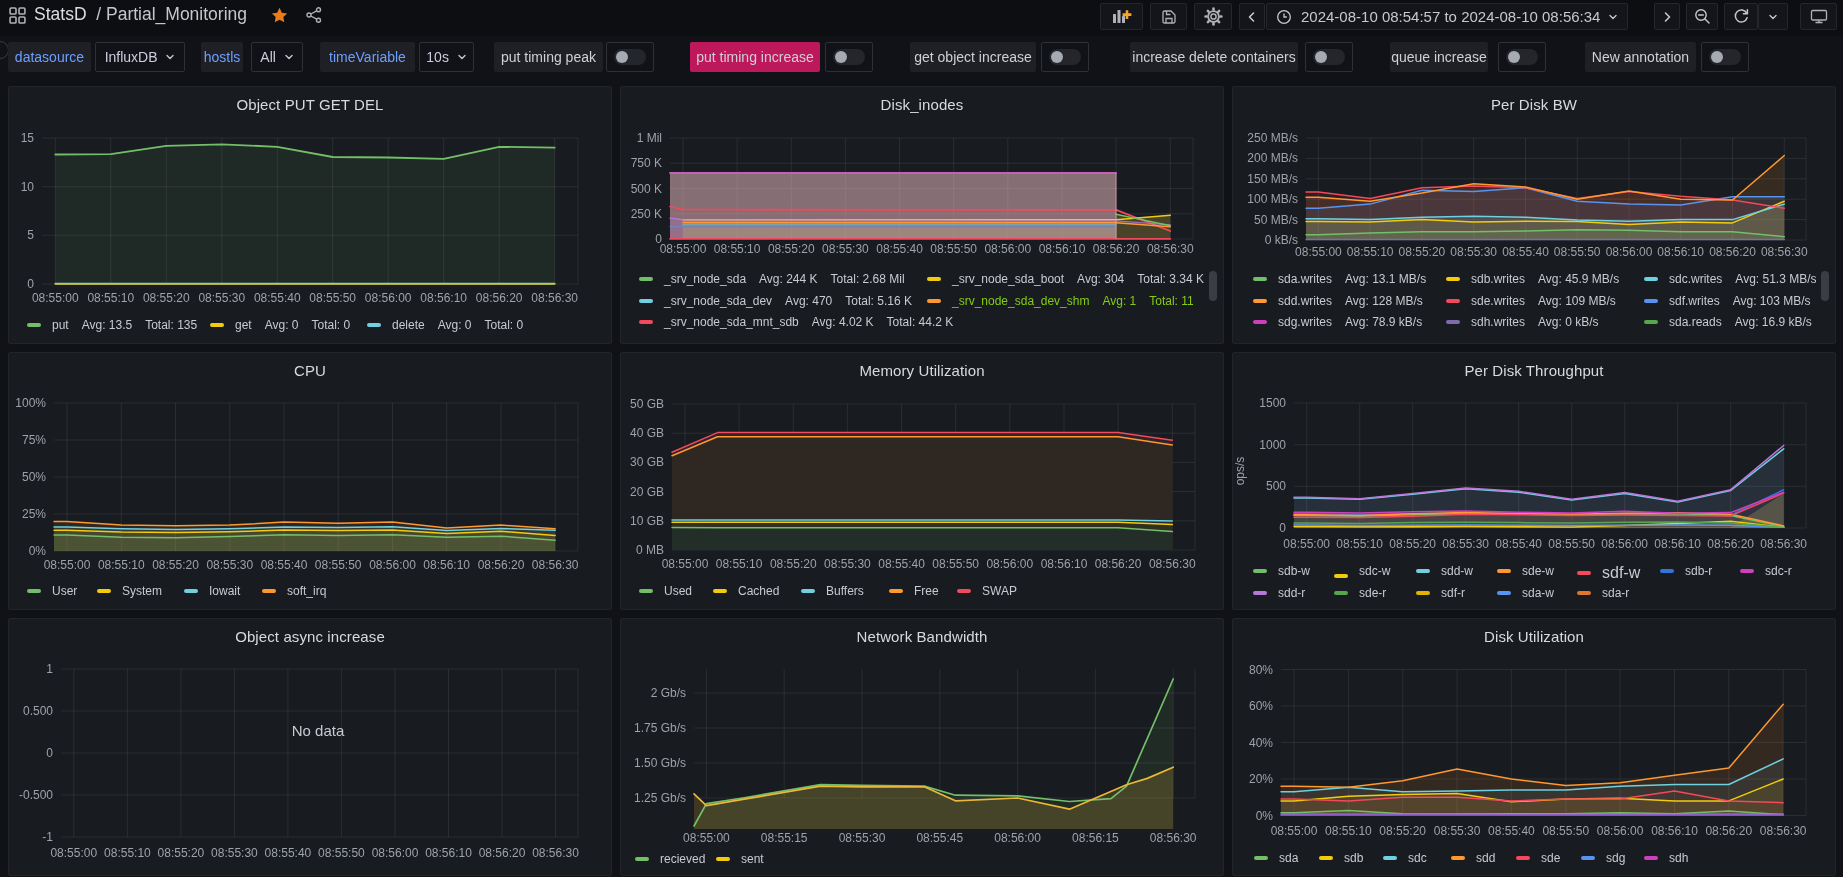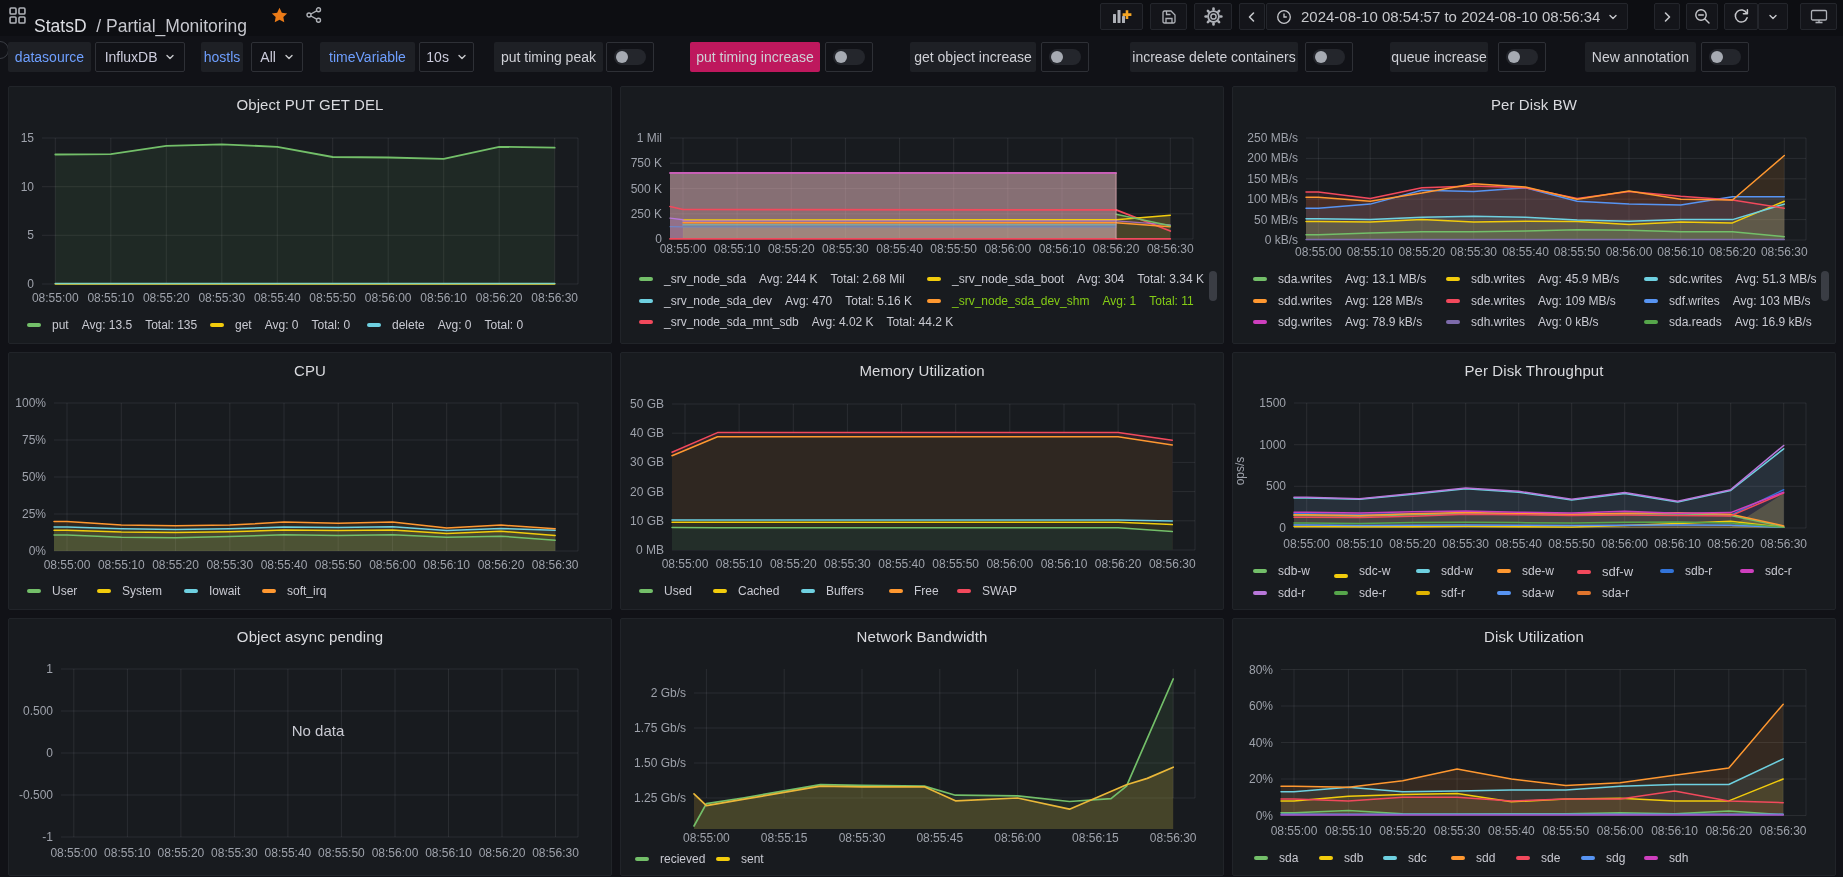--- a/index.html
+++ b/index.html
@@ -8,21 +8,21 @@
 svg text{font-family:"Liberation Sans",sans-serif}
 </style></head>
 <body>
 <div style="position:absolute;left:0;top:0;width:1843px;height:36px;background:#0d0e12">
 <div style="position:absolute;left:9px;top:7px"><svg width="17" height="17" viewBox="0 0 16 16" fill="none" stroke="#aeb1b7" stroke-width="1.5">
 <rect x="1" y="1" width="5.6" height="5.6" rx="1"></rect>
         <rect x="9.4" y="1" width="5.6" height="5.6" rx="1"></rect>
 <rect x="1" y="9.4" width="5.6" height="5.6" rx="1"></rect>
         <rect x="9.4" y="9.4" width="5.6" height="5.6" rx="1"></rect>
       </svg></div>
-<div style="position:absolute;left:34px;top:16px;font-size:17.5px;color:#dcdde2;font-weight:500">StatsD&nbsp; <span style="color:#c6c7ce;font-weight:400">/ Partial_Monitoring</span></div>
+<div style="position:absolute;left:34px;top:4px;font-size:17.5px;color:#dcdde2;font-weight:500">StatsD&nbsp; <span style="color:#c6c7ce;font-weight:400">/ Partial_Monitoring</span></div>
 <div style="position:absolute;left:271px;top:7px"><svg width="17" height="17" viewBox="0 0 16 16" fill="#EB7B18">
 <path d="M8 0.8 L10.2 5.3 L15.2 6 L11.6 9.5 L12.5 14.4 L8 12.1 L3.5 14.4 L4.4 9.5 L0.8 6 L5.8 5.3 Z"></path>
       </svg></div>
 <div style="position:absolute;left:306px;top:7px"><svg width="16" height="16" viewBox="0 0 16 16" fill="none" stroke="#aeb1b7" stroke-width="1.4">
 <circle cx="12.5" cy="2.8" r="2"></circle>
         <circle cx="3" cy="8" r="2"></circle>
         <circle cx="12.5" cy="13.2" r="2"></circle>
 <line x1="4.8" y1="7" x2="10.7" y2="3.8"></line>
         <line x1="4.8" y1="9" x2="10.7" y2="12.2"></line>
       </svg></div>
@@ -198,20 +198,21 @@
     <div style="position:absolute;left:201px;top:231px;display:flex;align-items:center;white-space:nowrap">
       <span style="width:14px;height:4px;border-radius:2px;background:#F2CC0C;margin-right:11px;flex:none"></span>
       <span style="color:#c9cad2;font-size:12px"><span style="margin-right:13px">get</span><span style="margin-right:13px">Avg: 0</span><span style="margin-right:13px">Total: 0</span></span>
     </div>
     <div style="position:absolute;left:358px;top:231px;display:flex;align-items:center;white-space:nowrap">
       <span style="width:14px;height:4px;border-radius:2px;background:#6ED0E0;margin-right:11px;flex:none"></span>
       <span style="color:#c9cad2;font-size:12px"><span style="margin-right:13px">delete</span><span style="margin-right:13px">Avg: 0</span><span style="margin-right:13px">Total: 0</span></span>
     </div>
 </div>
 <div class="panel" style="left:620px;top:86px">
+<div class="ptitle">Disk_inodes</div>
 <svg width="604" height="258" style="position:absolute;left:0;top:0" font-family="Liberation Sans, sans-serif">
       <line x1="49" y1="152" x2="572" y2="152" stroke="rgba(204,204,220,0.10)" stroke-width="1"></line>
       <line x1="49" y1="126.8" x2="572" y2="126.8" stroke="rgba(204,204,220,0.10)" stroke-width="1"></line>
       <line x1="49" y1="101.5" x2="572" y2="101.5" stroke="rgba(204,204,220,0.10)" stroke-width="1"></line>
       <line x1="49" y1="76.2" x2="572" y2="76.2" stroke="rgba(204,204,220,0.10)" stroke-width="1"></line>
       <line x1="49" y1="51" x2="572" y2="51" stroke="rgba(204,204,220,0.10)" stroke-width="1"></line>
       <line x1="62" y1="51" x2="62" y2="152" stroke="rgba(204,204,220,0.10)" stroke-width="1"></line>
       <line x1="116.1" y1="51" x2="116.1" y2="152" stroke="rgba(204,204,220,0.10)" stroke-width="1"></line>
       <line x1="170.3" y1="51" x2="170.3" y2="152" stroke="rgba(204,204,220,0.10)" stroke-width="1"></line>
       <line x1="224.4" y1="51" x2="224.4" y2="152" stroke="rgba(204,204,220,0.10)" stroke-width="1"></line>
@@ -555,21 +556,21 @@
     <div style="position:absolute;left:183px;top:211px;display:flex;align-items:center;white-space:nowrap">
       <span style="width:14px;height:4px;border-radius:2px;background:#6ED0E0;margin-right:11px;flex:none"></span>
       <span style="color:#c9cad2;font-size:12px"><span style="margin-right:13px">sdd-w</span></span>
     </div>
     <div style="position:absolute;left:264px;top:211px;display:flex;align-items:center;white-space:nowrap">
       <span style="width:14px;height:4px;border-radius:2px;background:#FF9830;margin-right:11px;flex:none"></span>
       <span style="color:#c9cad2;font-size:12px"><span style="margin-right:13px">sde-w</span></span>
     </div>
     <div style="position:absolute;left:344px;top:211px;display:flex;align-items:center;white-space:nowrap">
       <span style="width:14px;height:4px;border-radius:2px;background:#F2495C;margin-right:11px;flex:none"></span>
-      <span style="color:#c9cad2;font-size:13px"><span style="margin-right:13px">sdf-w</span></span>
+      <span style="color:#c9cad2;font-size:16px"><span style="margin-right:13px">sdf-w</span></span>
     </div>
     <div style="position:absolute;left:427px;top:211px;display:flex;align-items:center;white-space:nowrap">
       <span style="width:14px;height:4px;border-radius:2px;background:#3274D9;margin-right:11px;flex:none"></span>
       <span style="color:#c9cad2;font-size:12px"><span style="margin-right:13px">sdb-r</span></span>
     </div>
     <div style="position:absolute;left:507px;top:211px;display:flex;align-items:center;white-space:nowrap">
       <span style="width:14px;height:4px;border-radius:2px;background:#CE3FBE;margin-right:11px;flex:none"></span>
       <span style="color:#c9cad2;font-size:12px"><span style="margin-right:13px">sdc-r</span></span>
     </div>
     <div style="position:absolute;left:20px;top:233px;display:flex;align-items:center;white-space:nowrap">
@@ -587,21 +588,21 @@
     <div style="position:absolute;left:264px;top:233px;display:flex;align-items:center;white-space:nowrap">
       <span style="width:14px;height:4px;border-radius:2px;background:#5794F2;margin-right:11px;flex:none"></span>
       <span style="color:#c9cad2;font-size:12px"><span style="margin-right:13px">sda-w</span></span>
     </div>
     <div style="position:absolute;left:344px;top:233px;display:flex;align-items:center;white-space:nowrap">
       <span style="width:14px;height:4px;border-radius:2px;background:#E0752D;margin-right:11px;flex:none"></span>
       <span style="color:#c9cad2;font-size:12px"><span style="margin-right:13px">sda-r</span></span>
     </div>
 </div>
 <div class="panel" style="left:8px;top:618px">
-<div class="ptitle">Object async pending</div>
+<div class="ptitle">Object async increase</div>
 <svg width="604" height="258" style="position:absolute;left:0;top:0" font-family="Liberation Sans, sans-serif">
       <line x1="52" y1="218" x2="569" y2="218" stroke="rgba(204,204,220,0.10)" stroke-width="1"></line>
       <line x1="52" y1="176" x2="569" y2="176" stroke="rgba(204,204,220,0.10)" stroke-width="1"></line>
       <line x1="52" y1="134" x2="569" y2="134" stroke="rgba(204,204,220,0.10)" stroke-width="1"></line>
       <line x1="52" y1="92" x2="569" y2="92" stroke="rgba(204,204,220,0.10)" stroke-width="1"></line>
       <line x1="52" y1="50" x2="569" y2="50" stroke="rgba(204,204,220,0.10)" stroke-width="1"></line>
       <line x1="64.8" y1="50" x2="64.8" y2="218" stroke="rgba(204,204,220,0.10)" stroke-width="1"></line>
       <line x1="118.4" y1="50" x2="118.4" y2="218" stroke="rgba(204,204,220,0.10)" stroke-width="1"></line>
       <line x1="171.9" y1="50" x2="171.9" y2="218" stroke="rgba(204,204,220,0.10)" stroke-width="1"></line>
       <line x1="225.4" y1="50" x2="225.4" y2="218" stroke="rgba(204,204,220,0.10)" stroke-width="1"></line>

